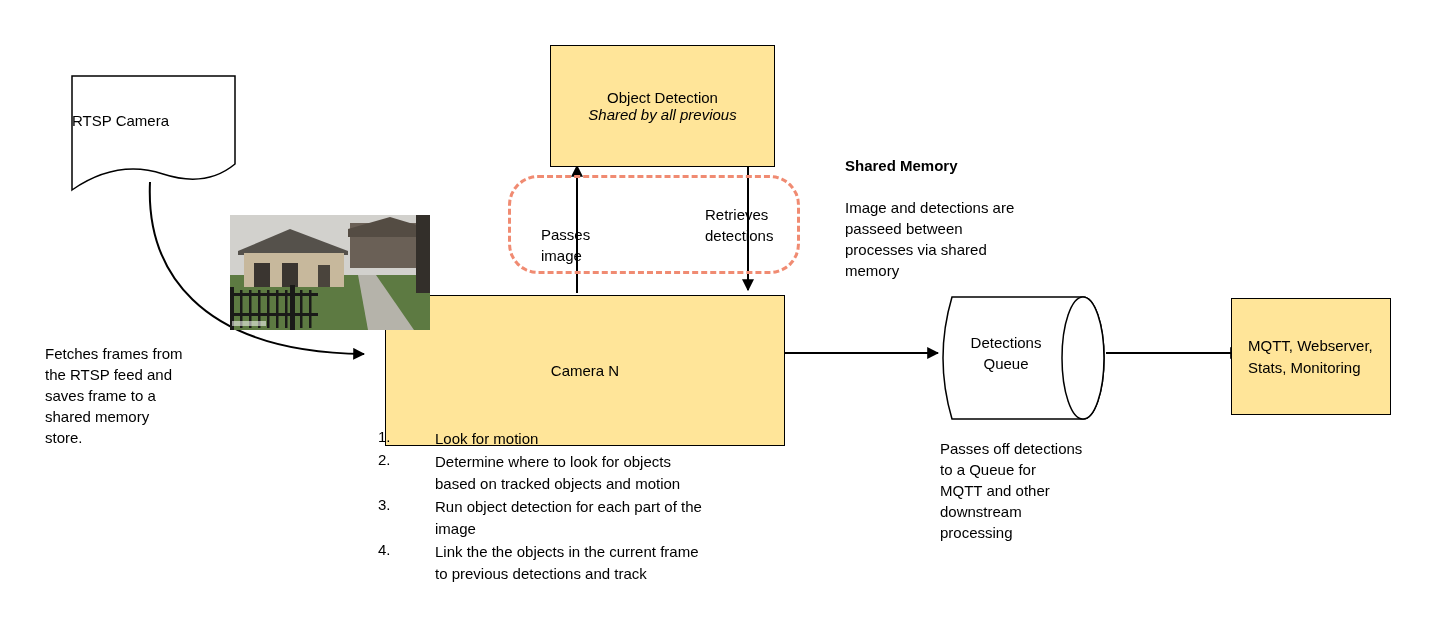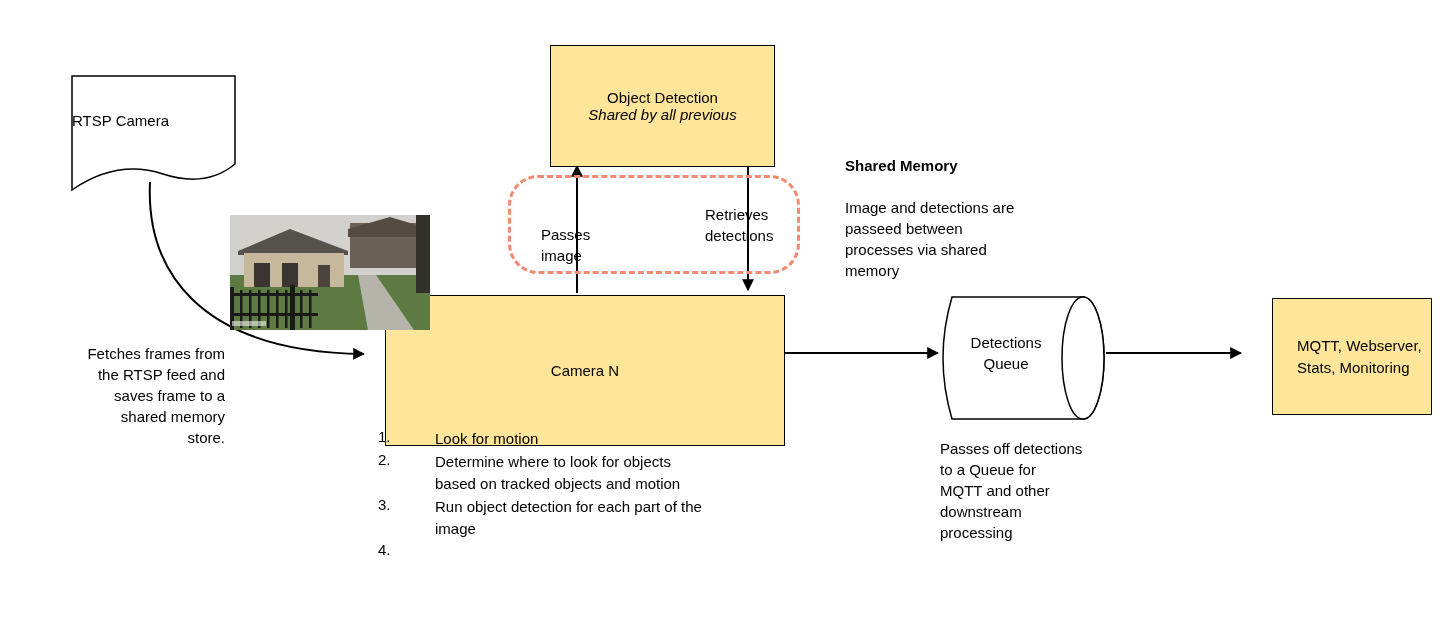--- a/index.html
+++ b/index.html
@@ -60,21 +60,21 @@
 
   <div class="node" style="left:385px; top:295px; width:400px; height:151px;">
     <span>Camera N</span>
   </div>
 
   <div class="node" style="left:550px; top:38px; width:225px; height:122px;margin-top:7px;">
     <span>Object Detection</span>
     <span class="italic">Shared by all previous</span>
   </div>
 
-  <div class="node" style="left:1272px; top:298px; width:160px; height:117px; align-items:flex-start; padding-left:24px;">
+  <div class="node" style="left:1231px; top:298px; width:160px; height:117px; align-items:flex-start; padding-left:16px;">
     <span class="mqtt-text">MQTT, Webserver,
 Stats, Monitoring</span>
   </div>
 
   <div class="shared-region" style="left:508px; top:175px; width:292px; height:99px;"></div>
 
   <svg style="position:absolute; left:230px; top:215px;" width="200" height="115" viewBox="0 0 200 115" xmlns="http://www.w3.org/2000/svg">
     <rect x="0" y="0" width="200" height="115" fill="#d2d1cd"></rect>
     <rect x="120" y="8" width="80" height="45" fill="#6a6056"></rect>
     <polygon points="118,14 160,2 200,14 200,22 118,22" fill="#544c43"></polygon>
@@ -112,21 +112,21 @@
 detections</div>
 
   <div class="txt" style="left:845px; top:134px; width:220px;">
     <span class="bold">Shared Memory</span><br>
     <span>Image and detections are
 passeed between
 processes via shared
 memory</span>
   </div>
 
-  <div class="txt" style="left:45px; top:343px; width:180px;text-align:right;">Fetches frames from
+  <div class="txt" style="left:45px; top:343px; width:180px;">Fetches frames from
 the RTSP feed and
 saves frame to a
 shared memory
 store.</div>
 
   <div class="txt queue-label" style="left:948px; top:332px; width:116px;">Detections
 Queue</div>
 
   <div class="txt" style="left:940px; top:438px; width:185px;">Passes off detections
 to a Queue for
@@ -144,16 +144,18 @@
       <span class="step-text">Determine where to look for objects
 based on tracked objects and motion</span>
     </div>
     <div class="step">
       <span class="step-num">3.</span>
       <span class="step-text">Run object detection for each part of the
 image</span>
     </div>
     <div class="step">
       <span class="step-num">4.</span>
+      <span class="step-text">Link the the objects in the current frame
+to previous detections and track</span>
     </div>
   </div>
 
 </div>
 
 </body></html>

